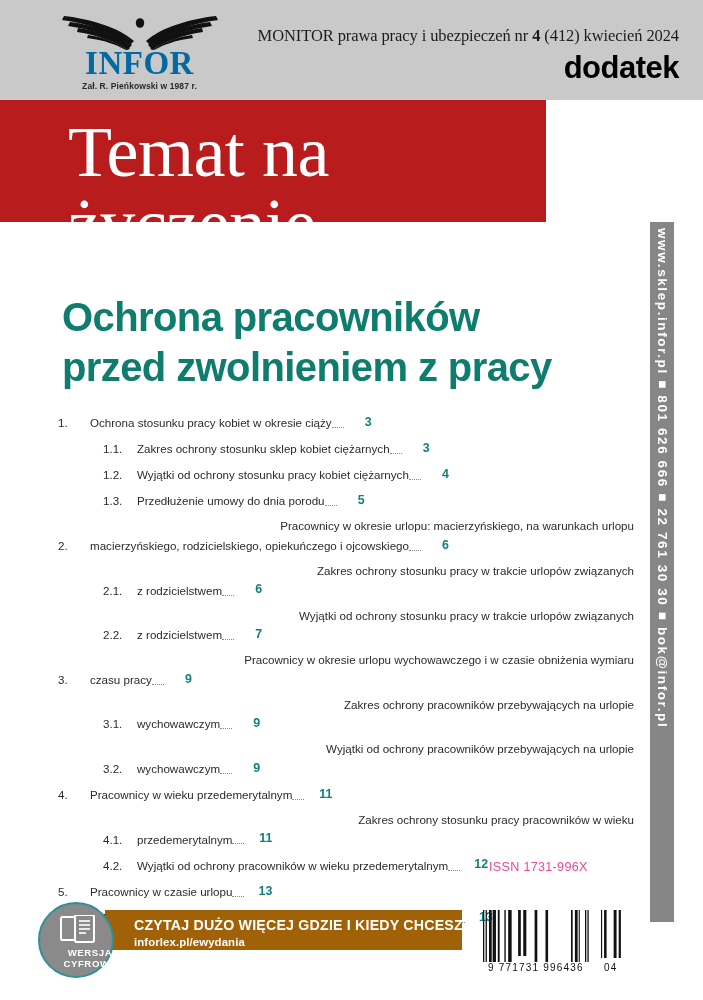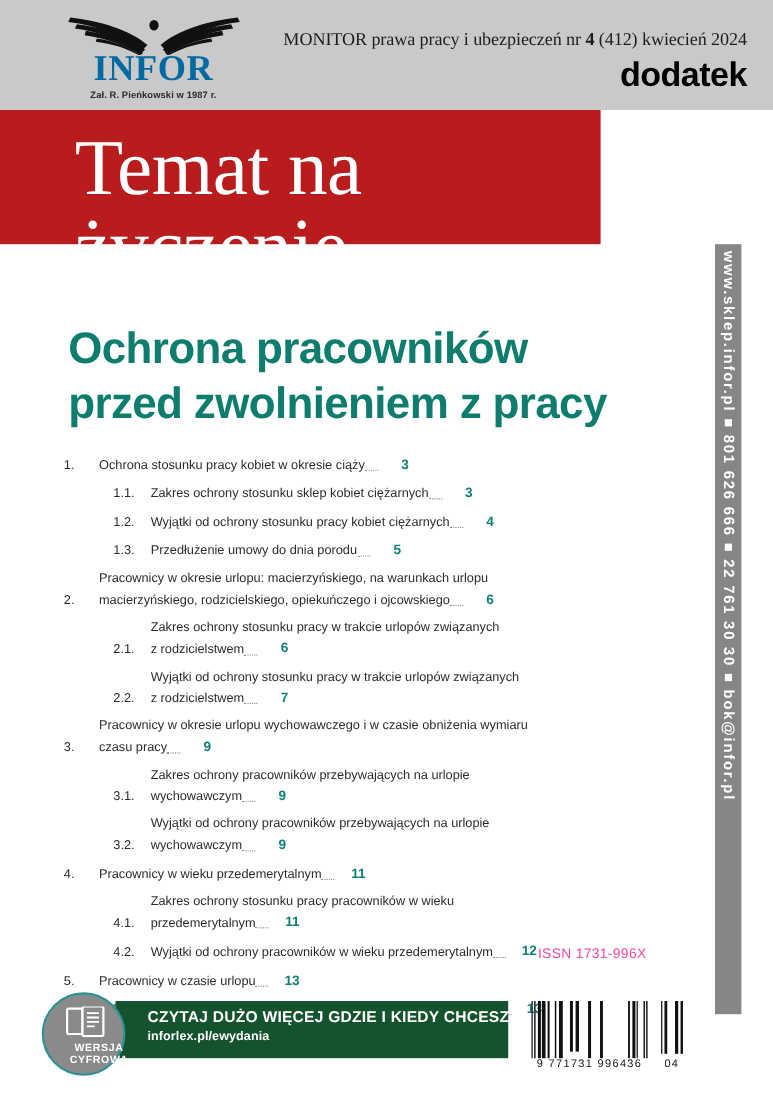--- a/index.html
+++ b/index.html
@@ -178,34 +178,35 @@
     font-size: 12.4px;
   }
   
   .toc-multi {
     display: block;
     width: 100%;
   }
   .toc-multi .firstline {
     display: block;
     margin-bottom: 2px;
+    text-align: right;
   }
   .toc-multi .lastrow {
     display: flex;
     align-items: flex-end;
     width: 100%;
   }
   .toc-multi .lastrow .ltext { flex: 0 0 auto; white-space: nowrap; }
 
   
   .footer-banner {
     position: absolute;
     left: 105px; top: 910px;
-    width: 357px; height: 52px;
-    background: #14532d;
+    width: 357px; height: 40px;
+    background: #a16207;
   }
   .footer-banner-title {
     position: absolute;
     left: 29px; top: 7px;
     color: #ffffff;
     font-family: "Liberation Sans", sans-serif;
     font-weight: bold;
     font-size: 14.2px;
     letter-spacing: 0.2px;
     white-space: nowrap;

